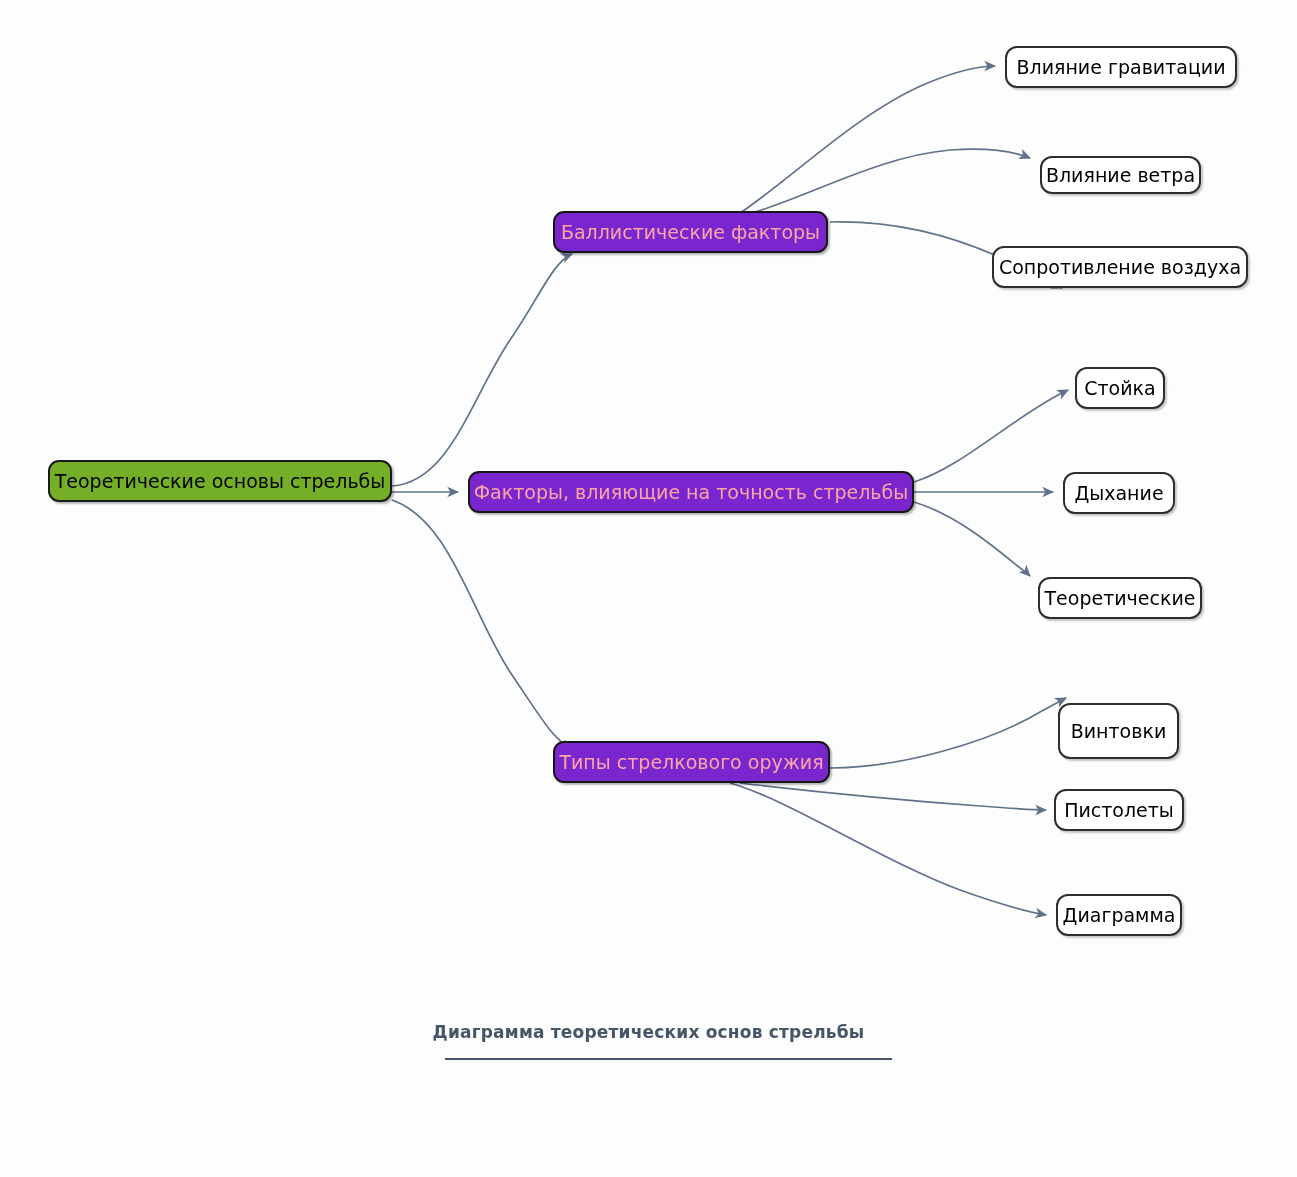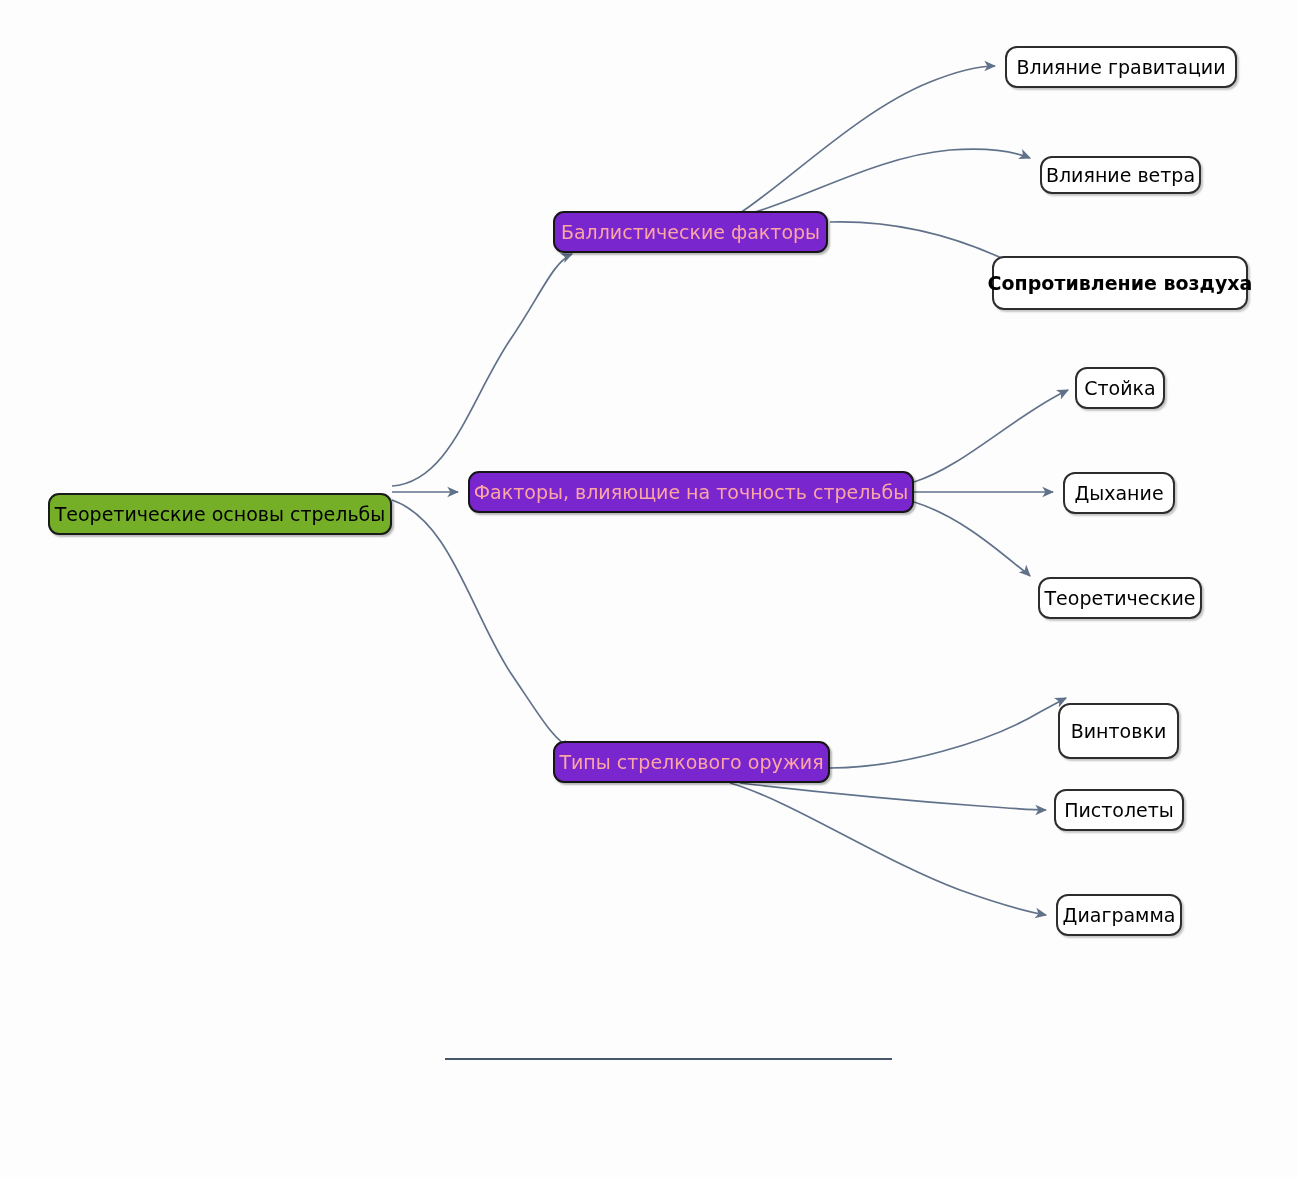--- a/index.html
+++ b/index.html
@@ -113,33 +113,33 @@
         <path d="M 914 482 C 960 468 1010 420 1060 394 C 1065 392 1066 391 1068 390" marker-end="url(#arrow)" stroke="#60718a" stroke-width="1.7" fill="none"></path>
         <path d="M 914 492 L 1053 492" marker-end="url(#arrow)" stroke="#60718a" stroke-width="1.7" fill="none"></path>
         <path d="M 914 502 C 960 516 1000 552 1025 572 C 1028 574 1029 575 1030 576" marker-end="url(#arrow)" stroke="#60718a" stroke-width="1.7" fill="none"></path>
         <path d="M 830 768 C 900 768 990 742 1040 712 C 1055 704 1062 700 1066 698" marker-end="url(#arrow)" stroke="#60718a" stroke-width="1.7" fill="none"></path>
         <path d="M 740 783 C 800 790 900 800 980 806 C 1020 809 1040 810 1046 810" marker-end="url(#arrow)" stroke="#60718a" stroke-width="1.7" fill="none"></path>
         <path d="M 730 783 C 790 800 880 860 960 890 C 1010 908 1035 913 1046 915" marker-end="url(#arrow)" stroke="#60718a" stroke-width="1.7" fill="none"></path>
       </g>
   </svg>
 
   <div id="nodes">
-      <div class="node node-root" style="left: 48px; top: 493px; width: 344px; height: 42px; background: rgb(116, 175, 39);">
+      <div class="node node-root" style="left: 48px; top: 460px; width: 344px; height: 42px; background: rgb(116, 175, 39);">
         <span class="node-label">Теоретические основы стрельбы</span>
       </div>
       <div class="node node-branch" style="left: 553px; top: 211px; width: 275px; height: 42px; background: rgb(122, 38, 207);">
         <span class="node-label">Баллистические факторы</span>
       </div>
       <div class="node node-leaf" style="left: 1005px; top: 46px; width: 232px; height: 42px;">
         <span class="node-label">Влияние гравитации</span>
       </div>
       <div class="node node-leaf" style="left: 1040px; top: 156px; width: 161px; height: 38px;">
         <span class="node-label">Влияние ветра</span>
       </div>
-      <div class="node node-leaf" style="left: 992px; top: 256px; width: 256px; height: 54px; font-weight: bold;">
+      <div class="node node-leaf" style="left: 992px; top: 246px; width: 256px; height: 42px;">
         <span class="node-label">Сопротивление воздуха</span>
       </div>
       <div class="node node-branch" style="left: 468px; top: 471px; width: 446px; height: 42px; background: rgb(122, 38, 207);">
         <span class="node-label">Факторы, влияющие на точность стрельбы</span>
       </div>
       <div class="node node-leaf" style="left: 1075px; top: 367px; width: 90px; height: 42px;">
         <span class="node-label">Стойка</span>
       </div>
       <div class="node node-leaf" style="left: 1063px; top: 472px; width: 112px; height: 42px;">
         <span class="node-label">Дыхание</span>
@@ -154,15 +154,16 @@
         <span class="node-label">Винтовки</span>
       </div>
       <div class="node node-leaf" style="left: 1054px; top: 789px; width: 130px; height: 42px;">
         <span class="node-label">Пистолеты</span>
       </div>
       <div class="node node-leaf" style="left: 1056px; top: 894px; width: 126px; height: 42px;">
         <span class="node-label">Диаграмма</span>
       </div>
     </div>
 
+  <div id="footer-title" style="color: rgb(71, 85, 105);">Диаграмма теоретических основ стрельбы</div>
   <div id="footer-rule"></div>
 
 </div>
 
 </body></html>

